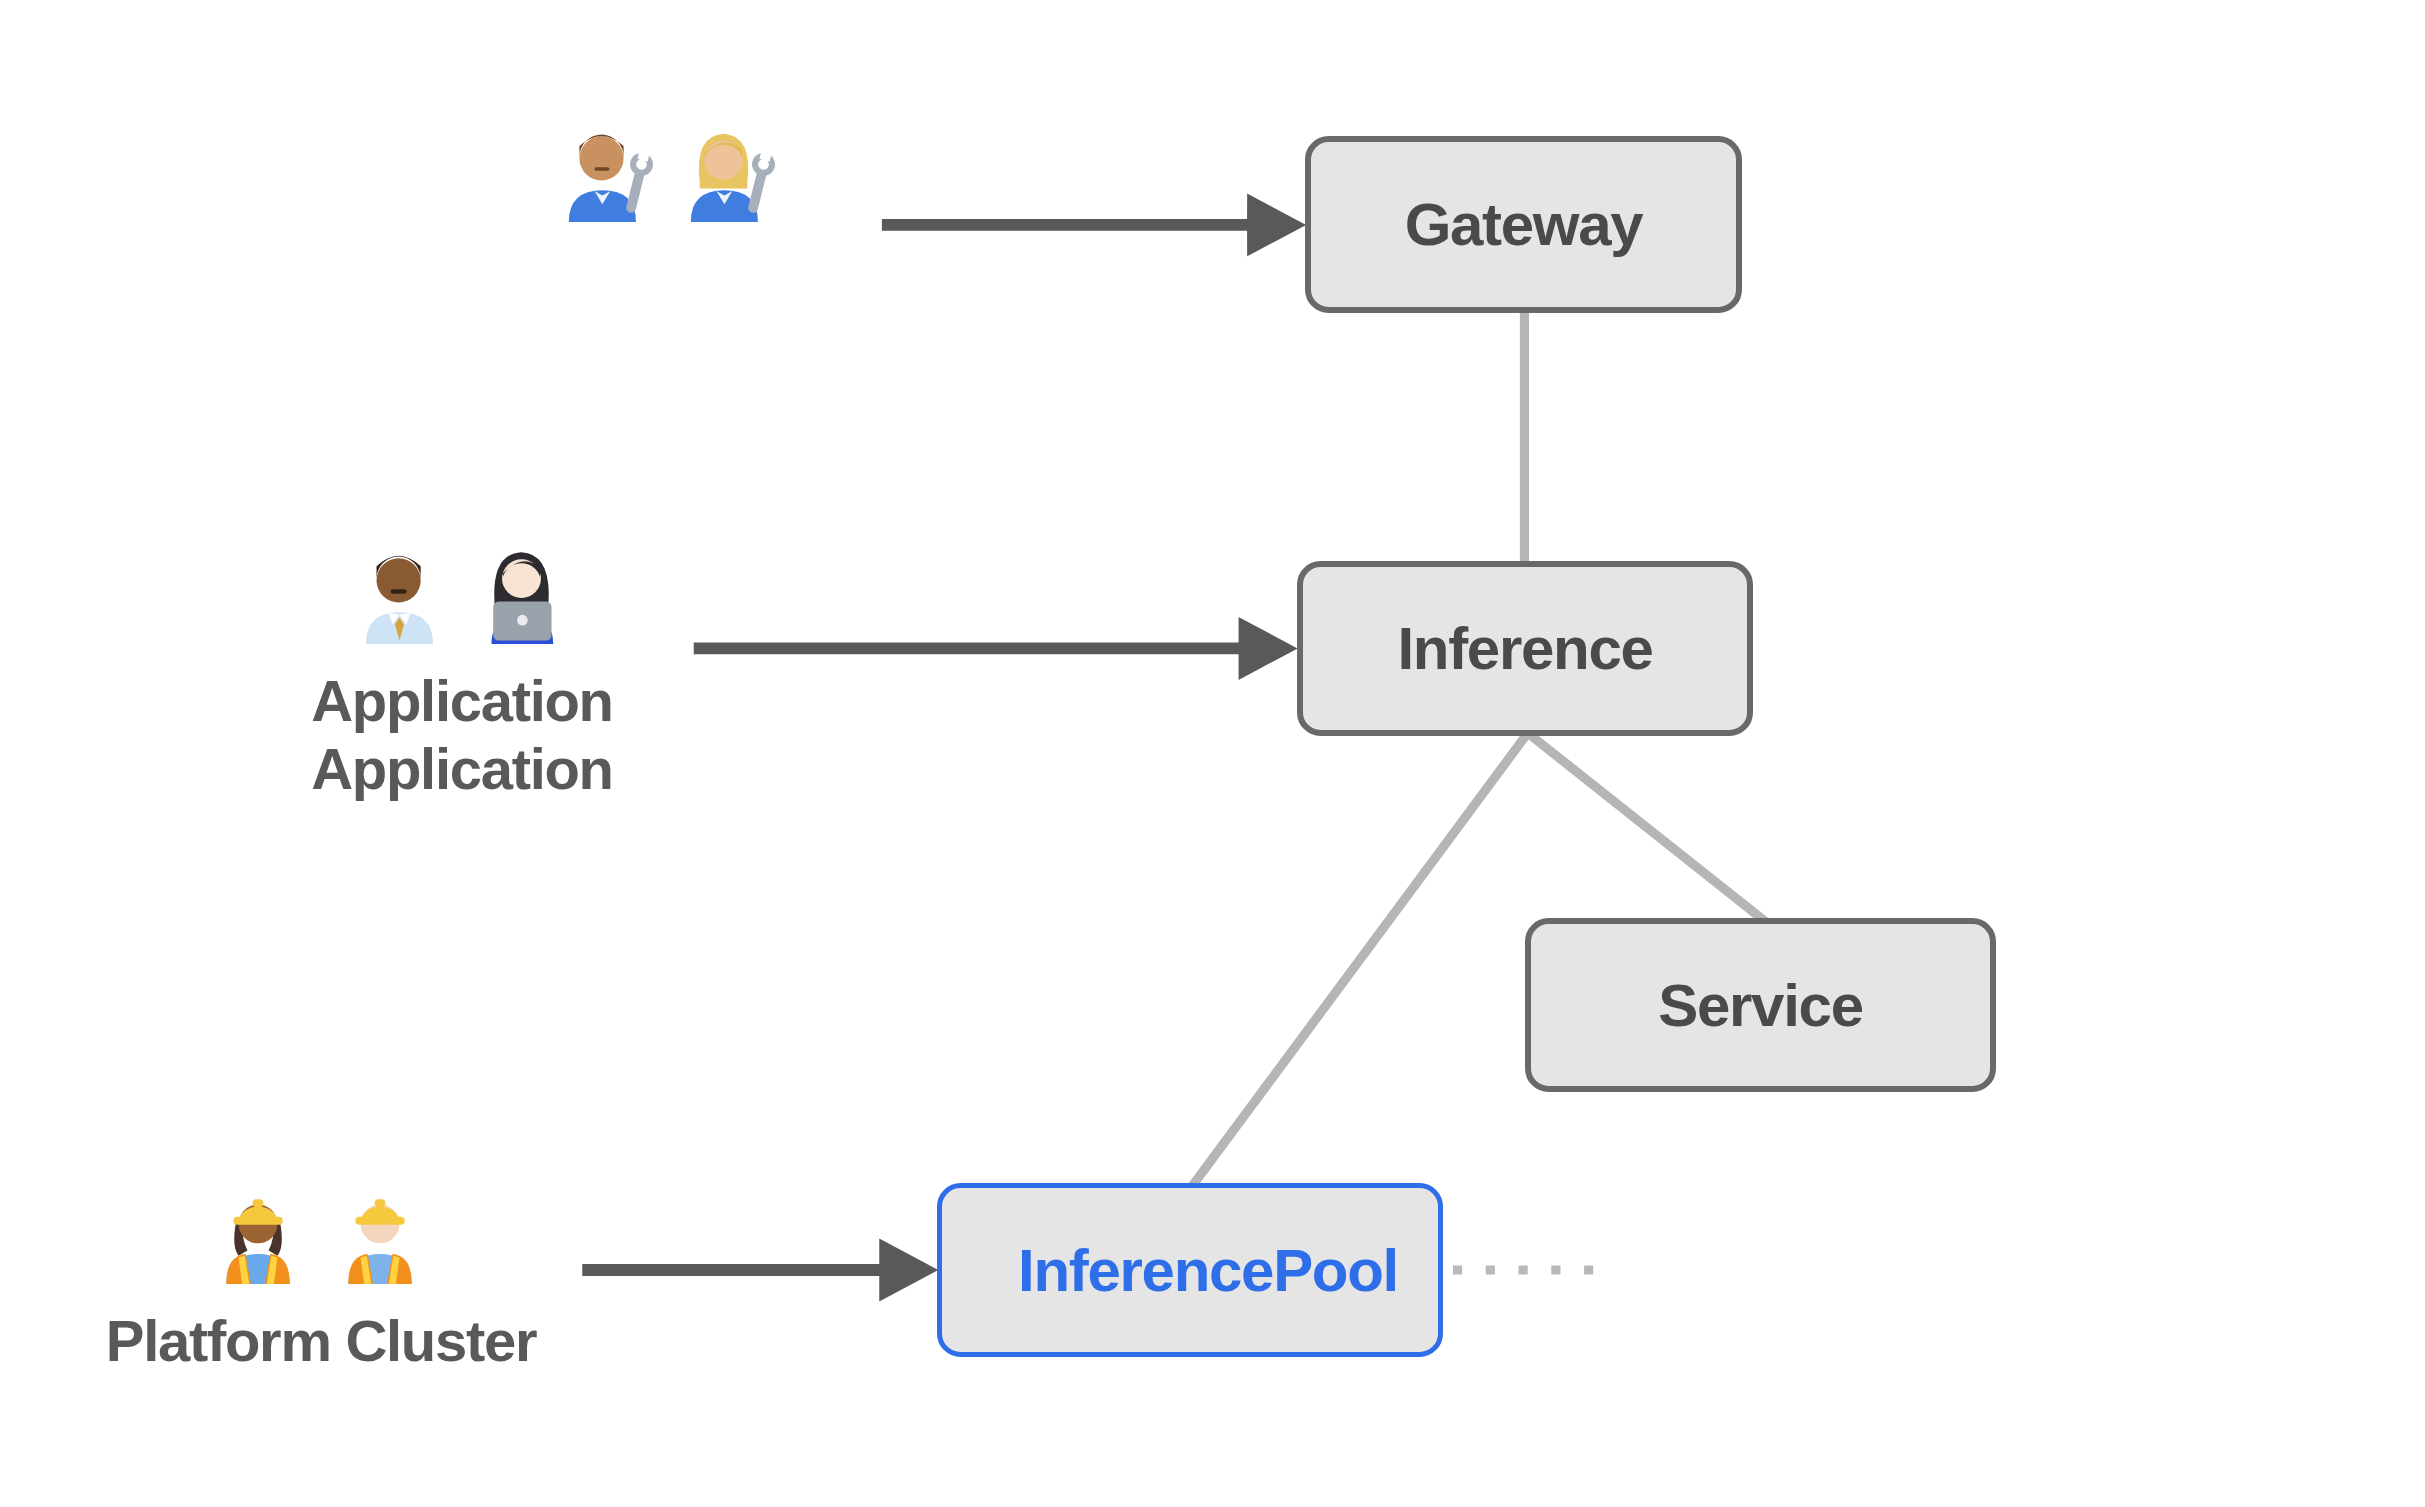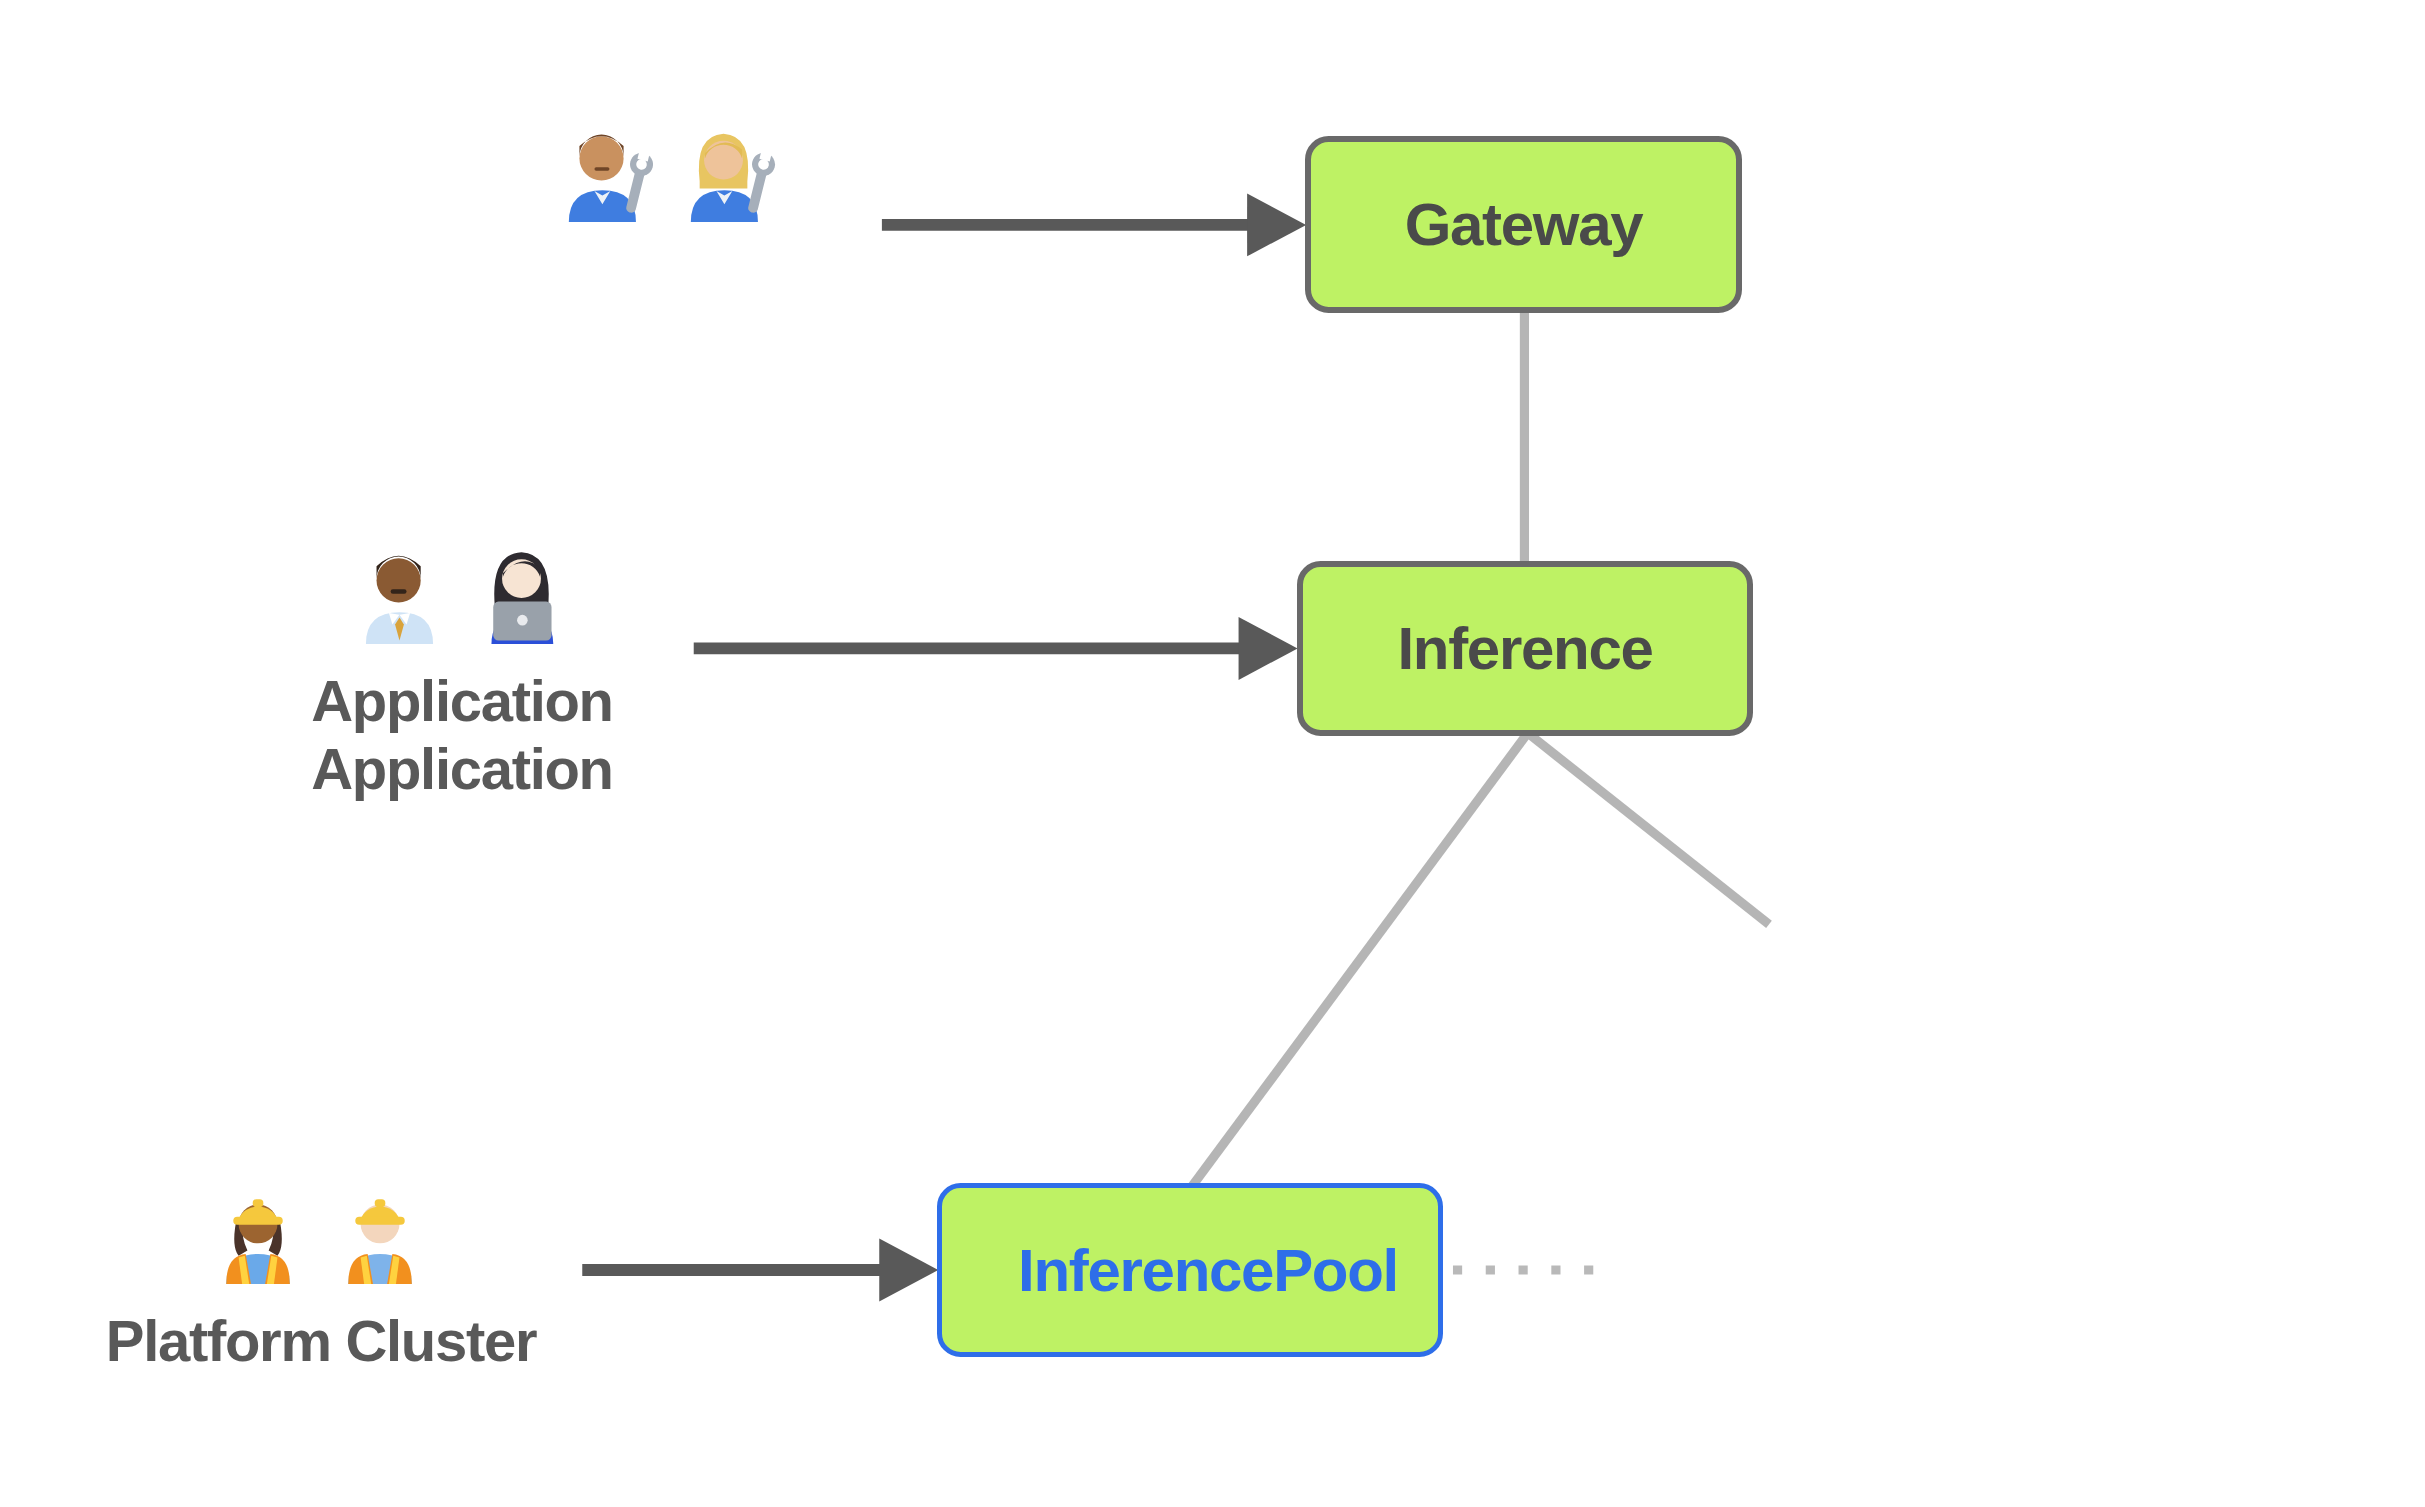--- a/index.html
+++ b/index.html
@@ -23,21 +23,21 @@
     width: 2426px;
     height: 1508px;
     z-index: 0;
   }
   
   .node {
     position: absolute;
     display: flex;
     align-items: center;
     justify-content: center;
-    background: #bef264;
+    background: #e5e5e5;
     border-radius: 23.6px;
     box-sizing: border-box;
     z-index: 2;
     font-weight: bold;
     white-space: nowrap;
   }
   .node span {
     font-size: 60px;
     letter-spacing: -1.3px;
   }
@@ -220,20 +220,23 @@
   </div>
 
   <div class="node gray" id="node-gateway">
     <span>Gateway</span>
   </div>
 
   <div class="node gray" id="node-httproute">
     <span>Inference</span>
   </div>
 
+  <div class="node gray" id="node-service">
+    <span>Service</span>
+  </div>
 
   <div class="node blue" id="node-inferencepool">
     <span>InferencePool</span>
   </div>
 
 
 </div>
 
 
 </body></html>

